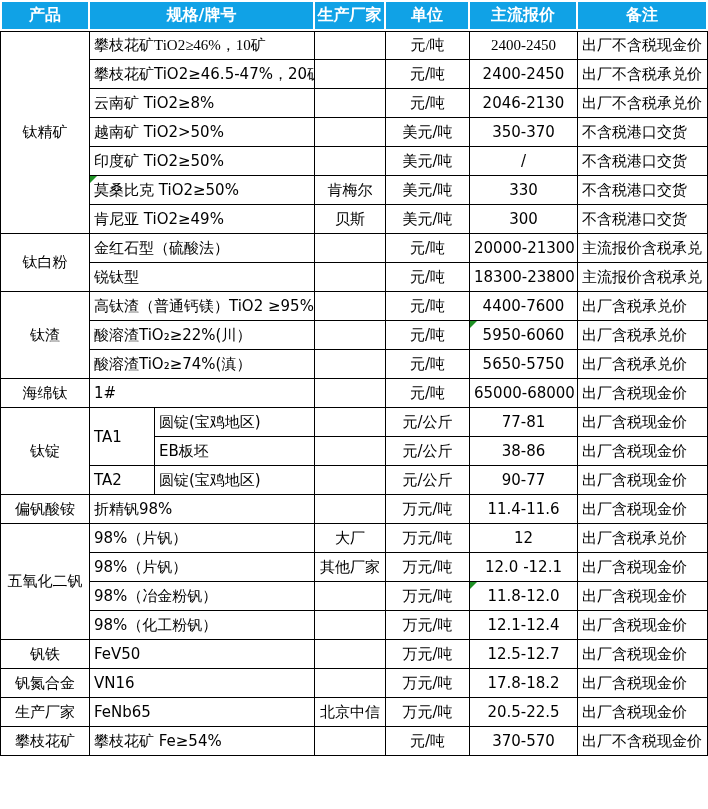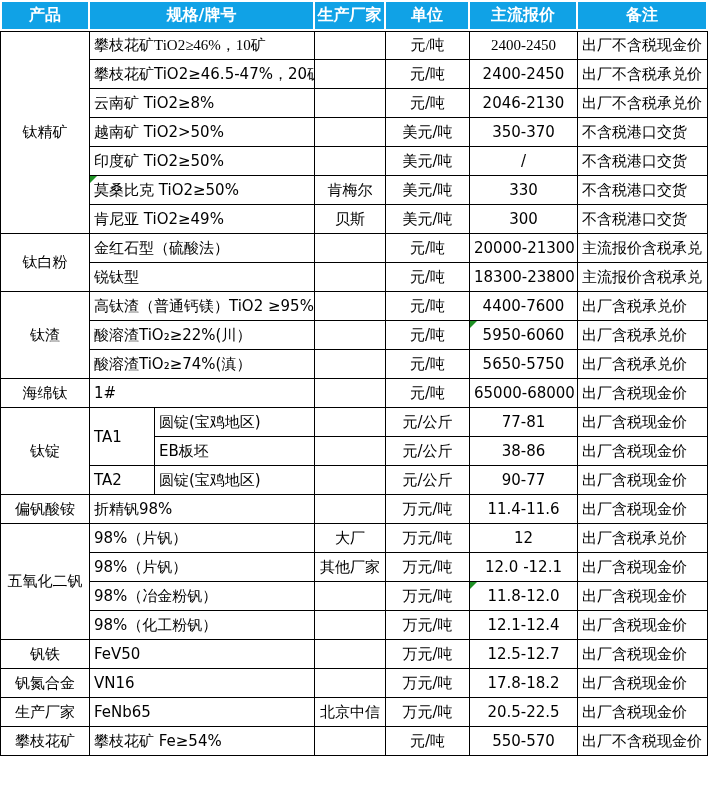--- a/index.html
+++ b/index.html
@@ -261,17 +261,17 @@
         <td class="ac">北京中信</td>
         <td class="ac">万元/吨</td>
         <td class="ac">20.5-22.5</td>
         <td class="al">出厂含税现金价</td>
       </tr>
       <tr>
         <td class="col-product ac" rowspan="1">攀枝花矿</td>
         <td class="al" colspan="2">攀枝花矿 Fe≥54%</td>
         <td class="ac"></td>
         <td class="ac">元/吨</td>
-        <td class="ac">550-570</td>
+        <td class="ac">370-570</td>
         <td class="al">出厂不含税现金价</td>
       </tr>
     </tbody>
 </table>
 
 </body></html>

